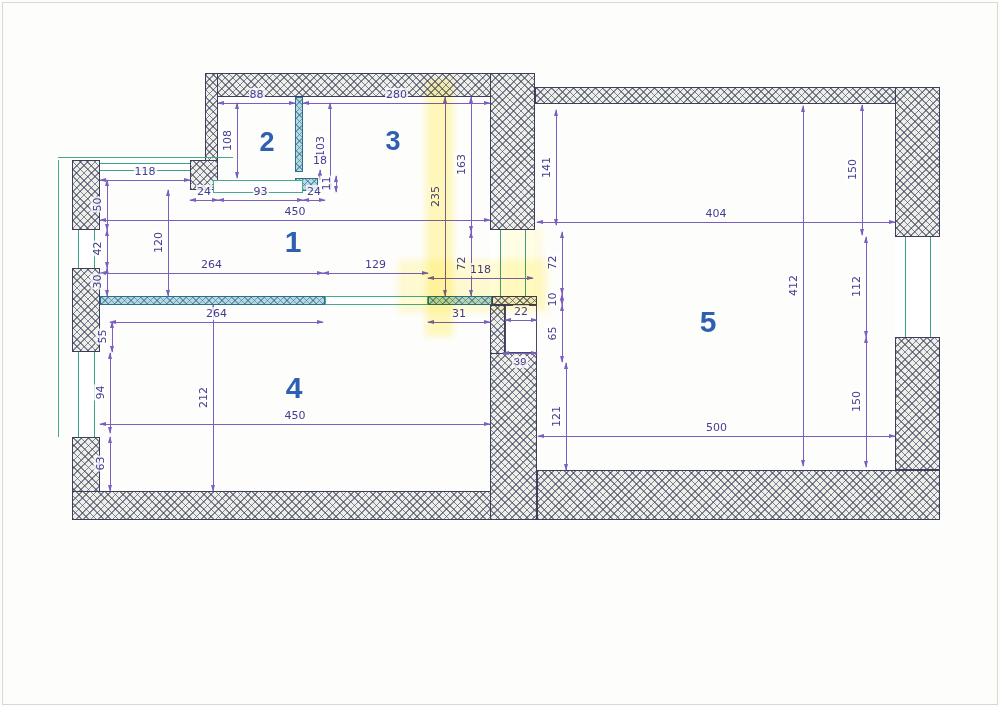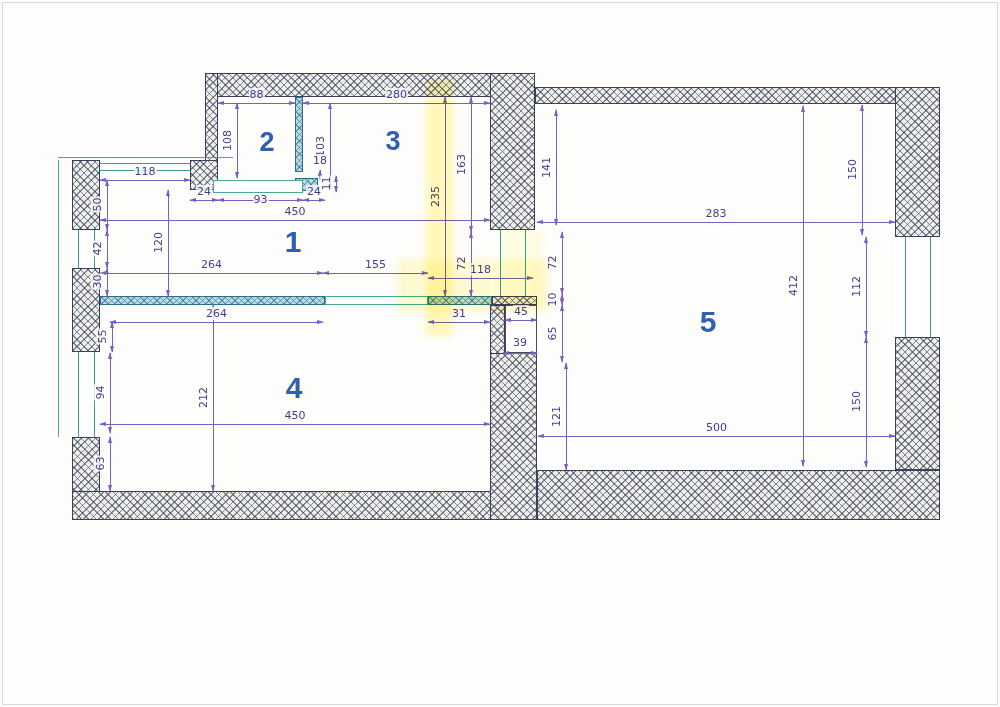--- a/index.html
+++ b/index.html
@@ -116,41 +116,41 @@
     <div class="abs gline" style="left: 58px; top: 157px; width: 175px; height: 1px;"></div>
     <div class="abs dim dh" style="left: 218px; top: 103px; width: 77px; height: 1px;"></div>
     <div class="dim-label" style="left: 239.5px; top: 88px;"><span class="halo">88</span></div>
     <div class="abs dim dh" style="left: 303px; top: 103px; width: 187px; height: 1px;"></div>
     <div class="dim-label" style="left: 379.5px; top: 88px;"><span class="halo">280</span></div>
     <div class="abs dim dh" style="left: 100px; top: 180px; width: 90px; height: 1px;"></div>
     <div class="dim-label" style="left: 128px; top: 165px;"><span class="halo">118</span></div>
     <div class="abs dim dh" style="left: 190px; top: 200px; width: 28px; height: 1px;"></div>
     <div class="dim-label" style="left: 187px; top: 185px;"><span class="halo">24</span></div>
     <div class="abs dim dh" style="left: 218px; top: 200px; width: 85px; height: 1px;"></div>
-    <div class="dim-label" style="left: 243.5px; top: 193px; text-align: center;"><span class="halo">93</span></div>
+    <div class="dim-label" style="left: 243.5px; top: 185px; text-align: center;"><span class="halo">93</span></div>
     <div class="abs dim dh" style="left: 303px; top: 200px; width: 22px; height: 1px;"></div>
     <div class="dim-label" style="left: 297px; top: 185px;"><span class="halo">24</span></div>
     <div class="abs dim dh" style="left: 100px; top: 220px; width: 390px; height: 1px;"></div>
     <div class="dim-label" style="left: 278px; top: 205px;"><span class="halo">450</span></div>
     <div class="abs dim dh" style="left: 100px; top: 273px; width: 223px; height: 1px;"></div>
     <div class="dim-label" style="left: 194.5px; top: 258px;"><span class="halo">264</span></div>
     <div class="abs dim dh" style="left: 323px; top: 273px; width: 105px; height: 1px;"></div>
-    <div class="dim-label" style="left: 358.5px; top: 258px;"><span class="halo">155</span></div>
+    <div class="dim-label" style="left: 358.5px; top: 258px;"><span class="halo">129</span></div>
     <div class="abs dim dh" style="left: 428px; top: 278px; width: 105px; height: 1px;"></div>
     <div class="dim-label" style="left: 463.5px; top: 263px;"><span class="halo">118</span></div>
     <div class="abs dim dh" style="left: 537px; top: 222px; width: 358px; height: 1px;"></div>
-    <div class="dim-label" style="left: 699px; top: 207px;"><span class="halo">283</span></div>
+    <div class="dim-label" style="left: 699px; top: 207px;"><span class="halo">404</span></div>
     <div class="abs dim dh" style="left: 110px; top: 322px; width: 213px; height: 1px;"></div>
     <div class="dim-label" style="left: 199.5px; top: 307px;"><span class="halo">264</span></div>
     <div class="abs dim dh" style="left: 428px; top: 322px; width: 62px; height: 1px;"></div>
     <div class="dim-label" style="left: 442px; top: 307px;"><span class="halo">31</span></div>
     <div class="abs dim dh" style="left: 505px; top: 320px; width: 32px; height: 1px;"></div>
-    <div class="dim-label" style="left: 504px; top: 305px;"><span class="halo">45</span></div>
+    <div class="dim-label" style="left: 504px; top: 305px;"><span class="halo">22</span></div>
     <div class="abs dim dh" style="left: 503px; top: 353px; width: 34px; height: 1px;"></div>
-    <div class="dim-label" style="left: 503px; top: 336px;"><span class="halo">39</span></div>
+    <div class="dim-label" style="left: 503px; top: 356px; font-family: Liberation Mono, monospace;"><span class="halo">39</span></div>
     <div class="abs dim dh" style="left: 100px; top: 424px; width: 390px; height: 1px;"></div>
     <div class="dim-label" style="left: 278px; top: 409px;"><span class="halo">450</span></div>
     <div class="abs dim dh" style="left: 538px; top: 436px; width: 357px; height: 1px;"></div>
     <div class="dim-label" style="left: 699.5px; top: 421px;"><span class="halo">500</span></div>
     <div class="abs dim dv" style="left: 237px; top: 103px; width: 1px; height: 75px;"></div>
     <div class="dim-label rot" style="left: 210px; top: 133.5px;"><span class="halo">108</span></div>
     <div class="abs dim dv" style="left: 330px; top: 103px; width: 1px; height: 87px;"></div>
     <div class="dim-label rot" style="left: 303px; top: 139.5px;"><span class="halo">103</span></div>
     <div class="abs dim dv" style="left: 320px; top: 170px; width: 1px; height: 10px;"></div>
     <div class="dim-label" style="left: 303px; top: 154px;"><span class="halo">18</span></div>

